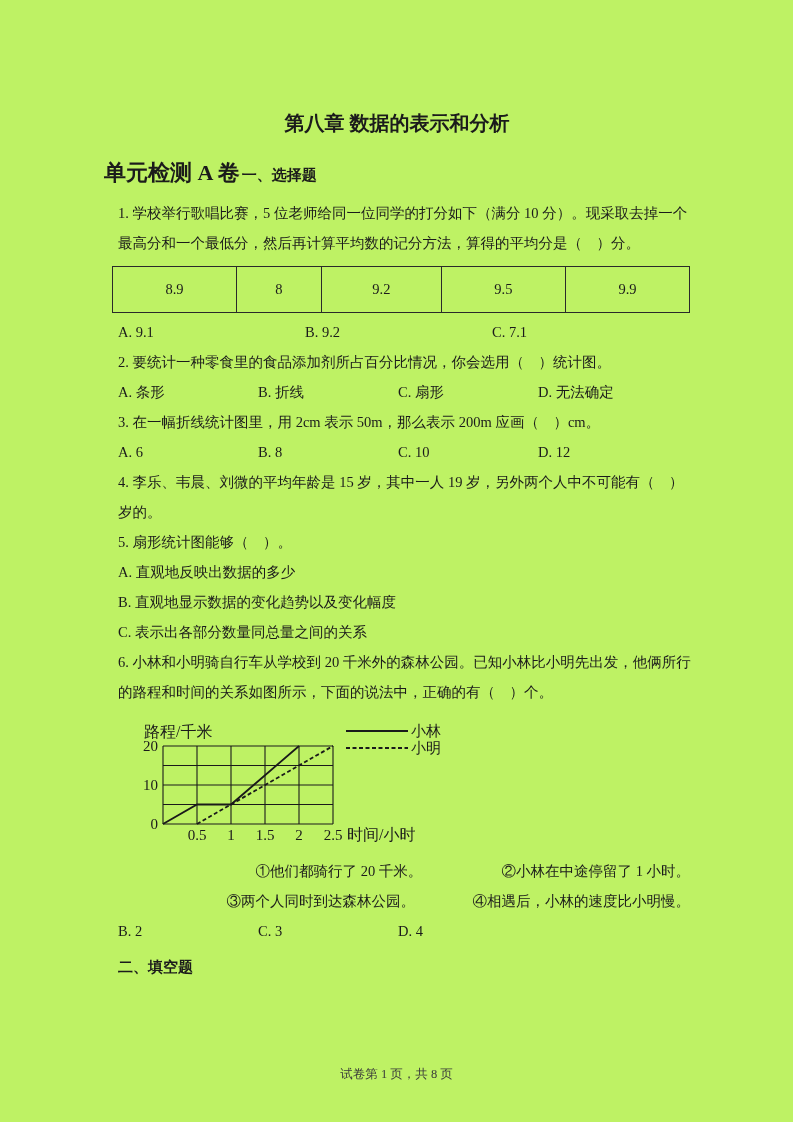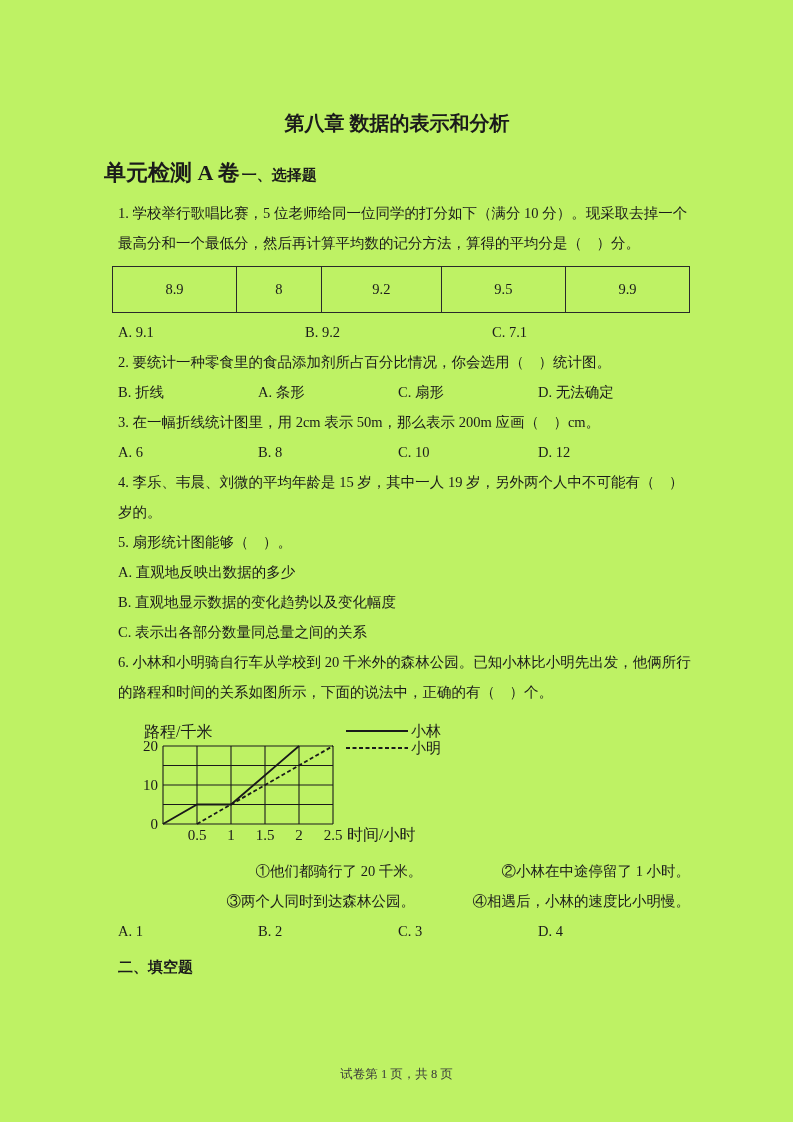--- a/index.html
+++ b/index.html
@@ -97,22 +97,22 @@
       <div class="opts three">
         <span>A. 9.1</span>
         <span>B. 9.2</span>
         <span>C. 7.1</span>
       </div>
     </div>
 
     <div>
       <p class="line">2. 要统计一种零食里的食品添加剂所占百分比情况，你会选用（　）统计图。</p>
       <div class="opts four">
+        <span>A. 条形</span>
         <span>B. 折线</span>
-        <span>A. 条形</span>
         <span>C. 扇形</span>
         <span>D. 无法确定</span>
       </div>
     </div>
 
     <div>
       <p class="line">3. 在一幅折线统计图里，用 2cm 表示 50m，那么表示 200m 应画（　）cm。</p>
       <div class="opts four">
         <span>A. 6</span>
         <span>B. 8</span>
@@ -169,21 +169,20 @@
 
       <div class="stmt-row">
         <span>①他们都骑行了 20 千米。</span>
         <span>②小林在中途停留了 1 小时。</span>
       </div>
       <div class="stmt-row">
         <span>③两个人同时到达森林公园。</span>
         <span>④相遇后，小林的速度比小明慢。</span>
       </div>
       <div class="opts four">
-        <span>A. 1</span>
         <span>B. 2</span>
         <span>C. 3</span>
         <span>D. 4</span>
       </div>
     </div>
 
     <div class="section2">二、填空题</div>
   </div>
 
   <div class="footer">试卷第 1 页，共 8 页</div>

